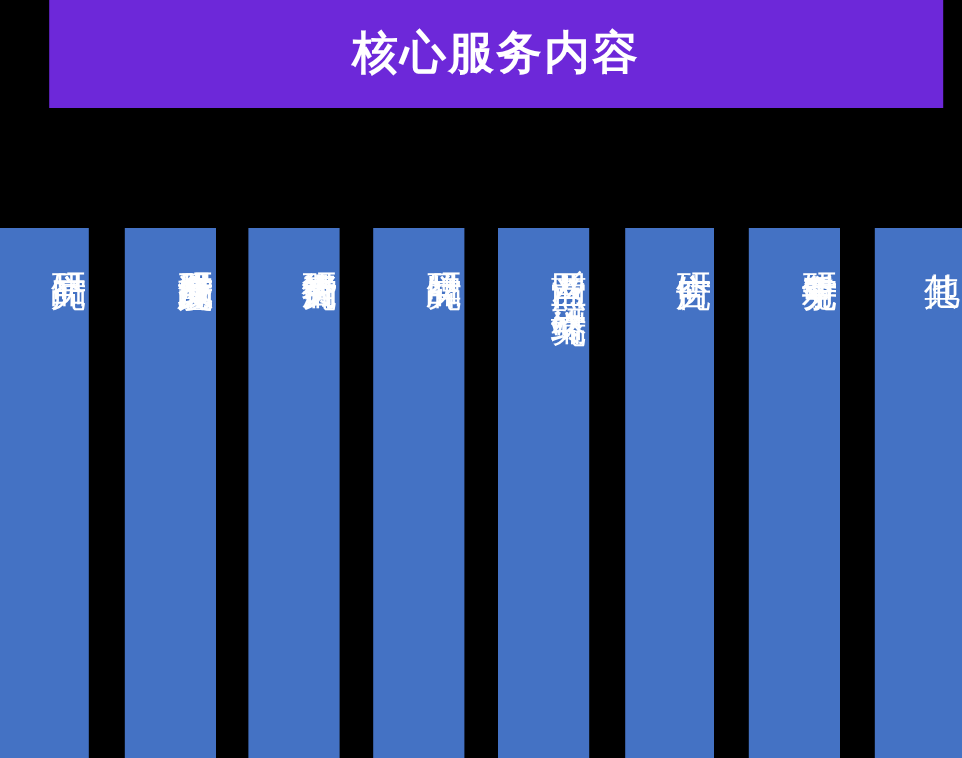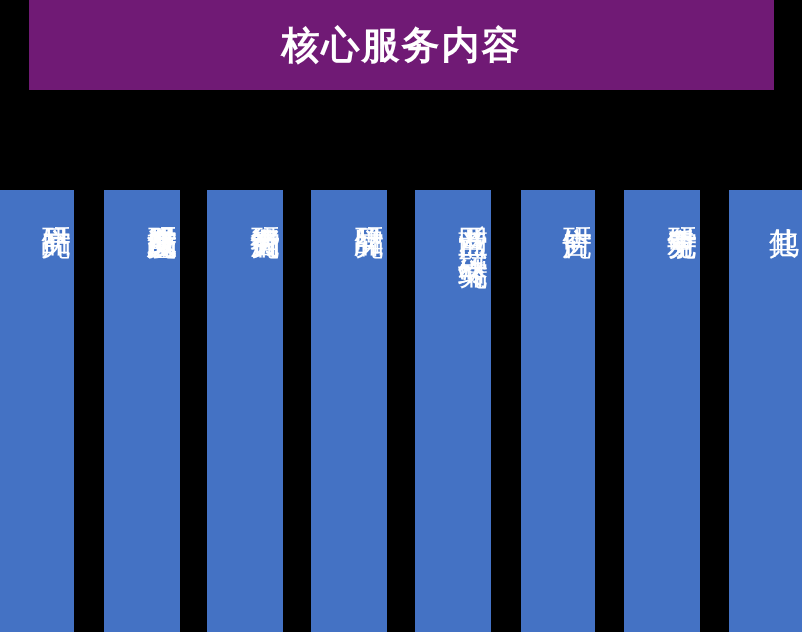--- a/index.html
+++ b/index.html
@@ -105,21 +105,21 @@
   .col-4 { left: 415px; width: 76px; }
   .col-5 { left: 521px; width: 74px; }
   .col-6 { left: 624px; width: 76px; }
   .col-7 { left: 729px; width: 73px; }
 </style>
 </head>
 <body>
 
 <div id="canvas" style="background: rgb(0, 0, 0);">
 
-  <div id="header-banner" style="background: #701a75;">
+  <div id="header-banner" style="background: #6d28d9; margin-left: 12px;">
     <div id="header-title" style="color: rgb(255, 255, 255);">核心服务内容</div>
   </div>
 
   <div id="columns-area">
 
     <div class="service-column col-0" style="background: rgb(68, 114, 196);">
       <div class="label-wrap">
         <span class="column-label" style="color: rgb(255, 255, 255);">产品研究</span>
       </div>
     </div>

